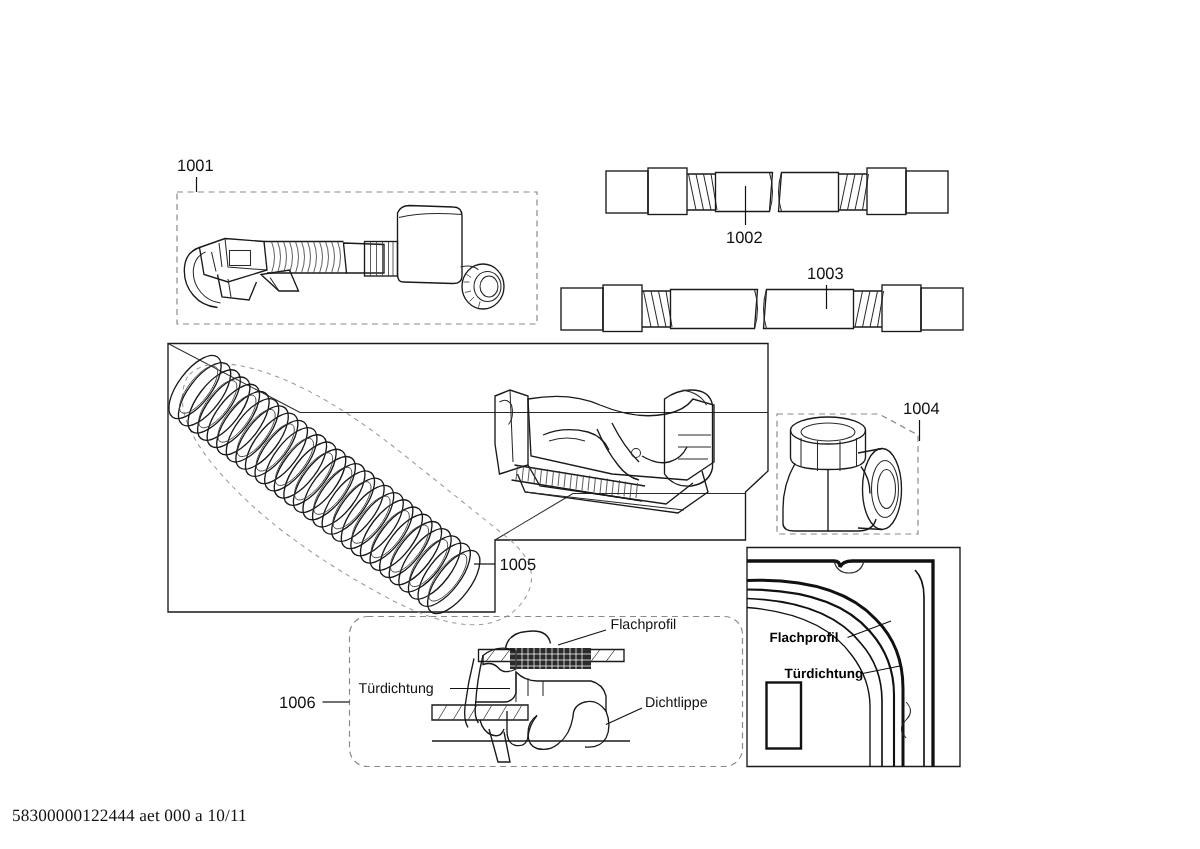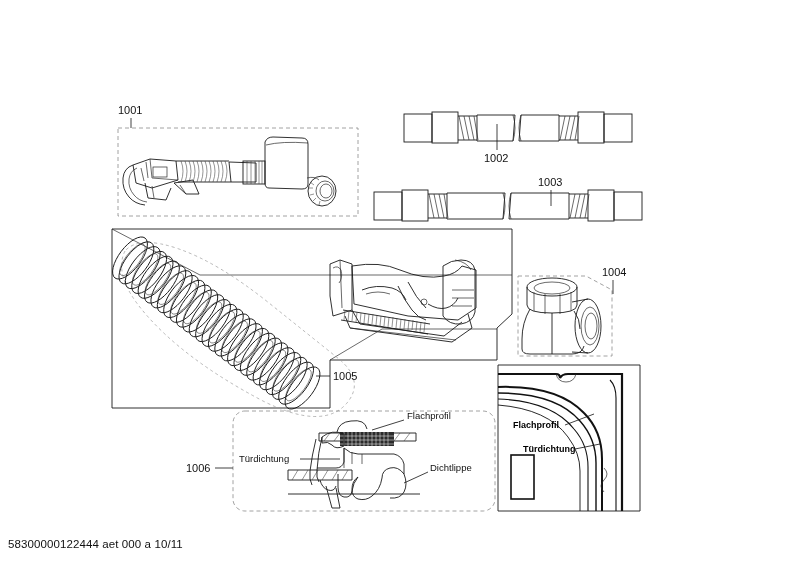--- a/index.html
+++ b/index.html
@@ -12,21 +12,21 @@
     position:relative;
   }
   #sheet{position:absolute;left:0;top:0;width:632px;height:566px;margin-top:28px;}
   svg{display:block;}
   .lbl{font-family:"Liberation Sans",sans-serif;font-size:11px;fill:#111;}
   .lbl-de{font-family:"Liberation Sans",sans-serif;font-size:9.5px;fill:#111;}
   .lbl-de-b{font-family:"Liberation Sans",sans-serif;font-size:9px;font-weight:bold;fill:#000;}
   .footer{
     position:absolute;left:8px;top:538px;
     font-size:11.5px;letter-spacing:.1px;color:#111;
-    font-family:Liberation Sans, sans-serif;
+    font-family:Liberation Serif, serif;
     white-space:nowrap;
   }
   .stroke{fill:none;stroke:#1a1a1a;stroke-width:.9;}
   .thin{fill:none;stroke:#2a2a2a;stroke-width:.7;}
   .hair{fill:none;stroke:#3a3a3a;stroke-width:.55;}
   .dash{fill:none;stroke:#8a8a8a;stroke-width:.8;stroke-dasharray:4 3;}
   .dashfine{fill:none;stroke:#9a9a9a;stroke-width:.7;stroke-dasharray:3 3;}
   .panel{fill:#ffffff;stroke:#1a1a1a;stroke-width:.9;}
   .lead{fill:none;stroke:#111;stroke-width:.8;}
 </style>

